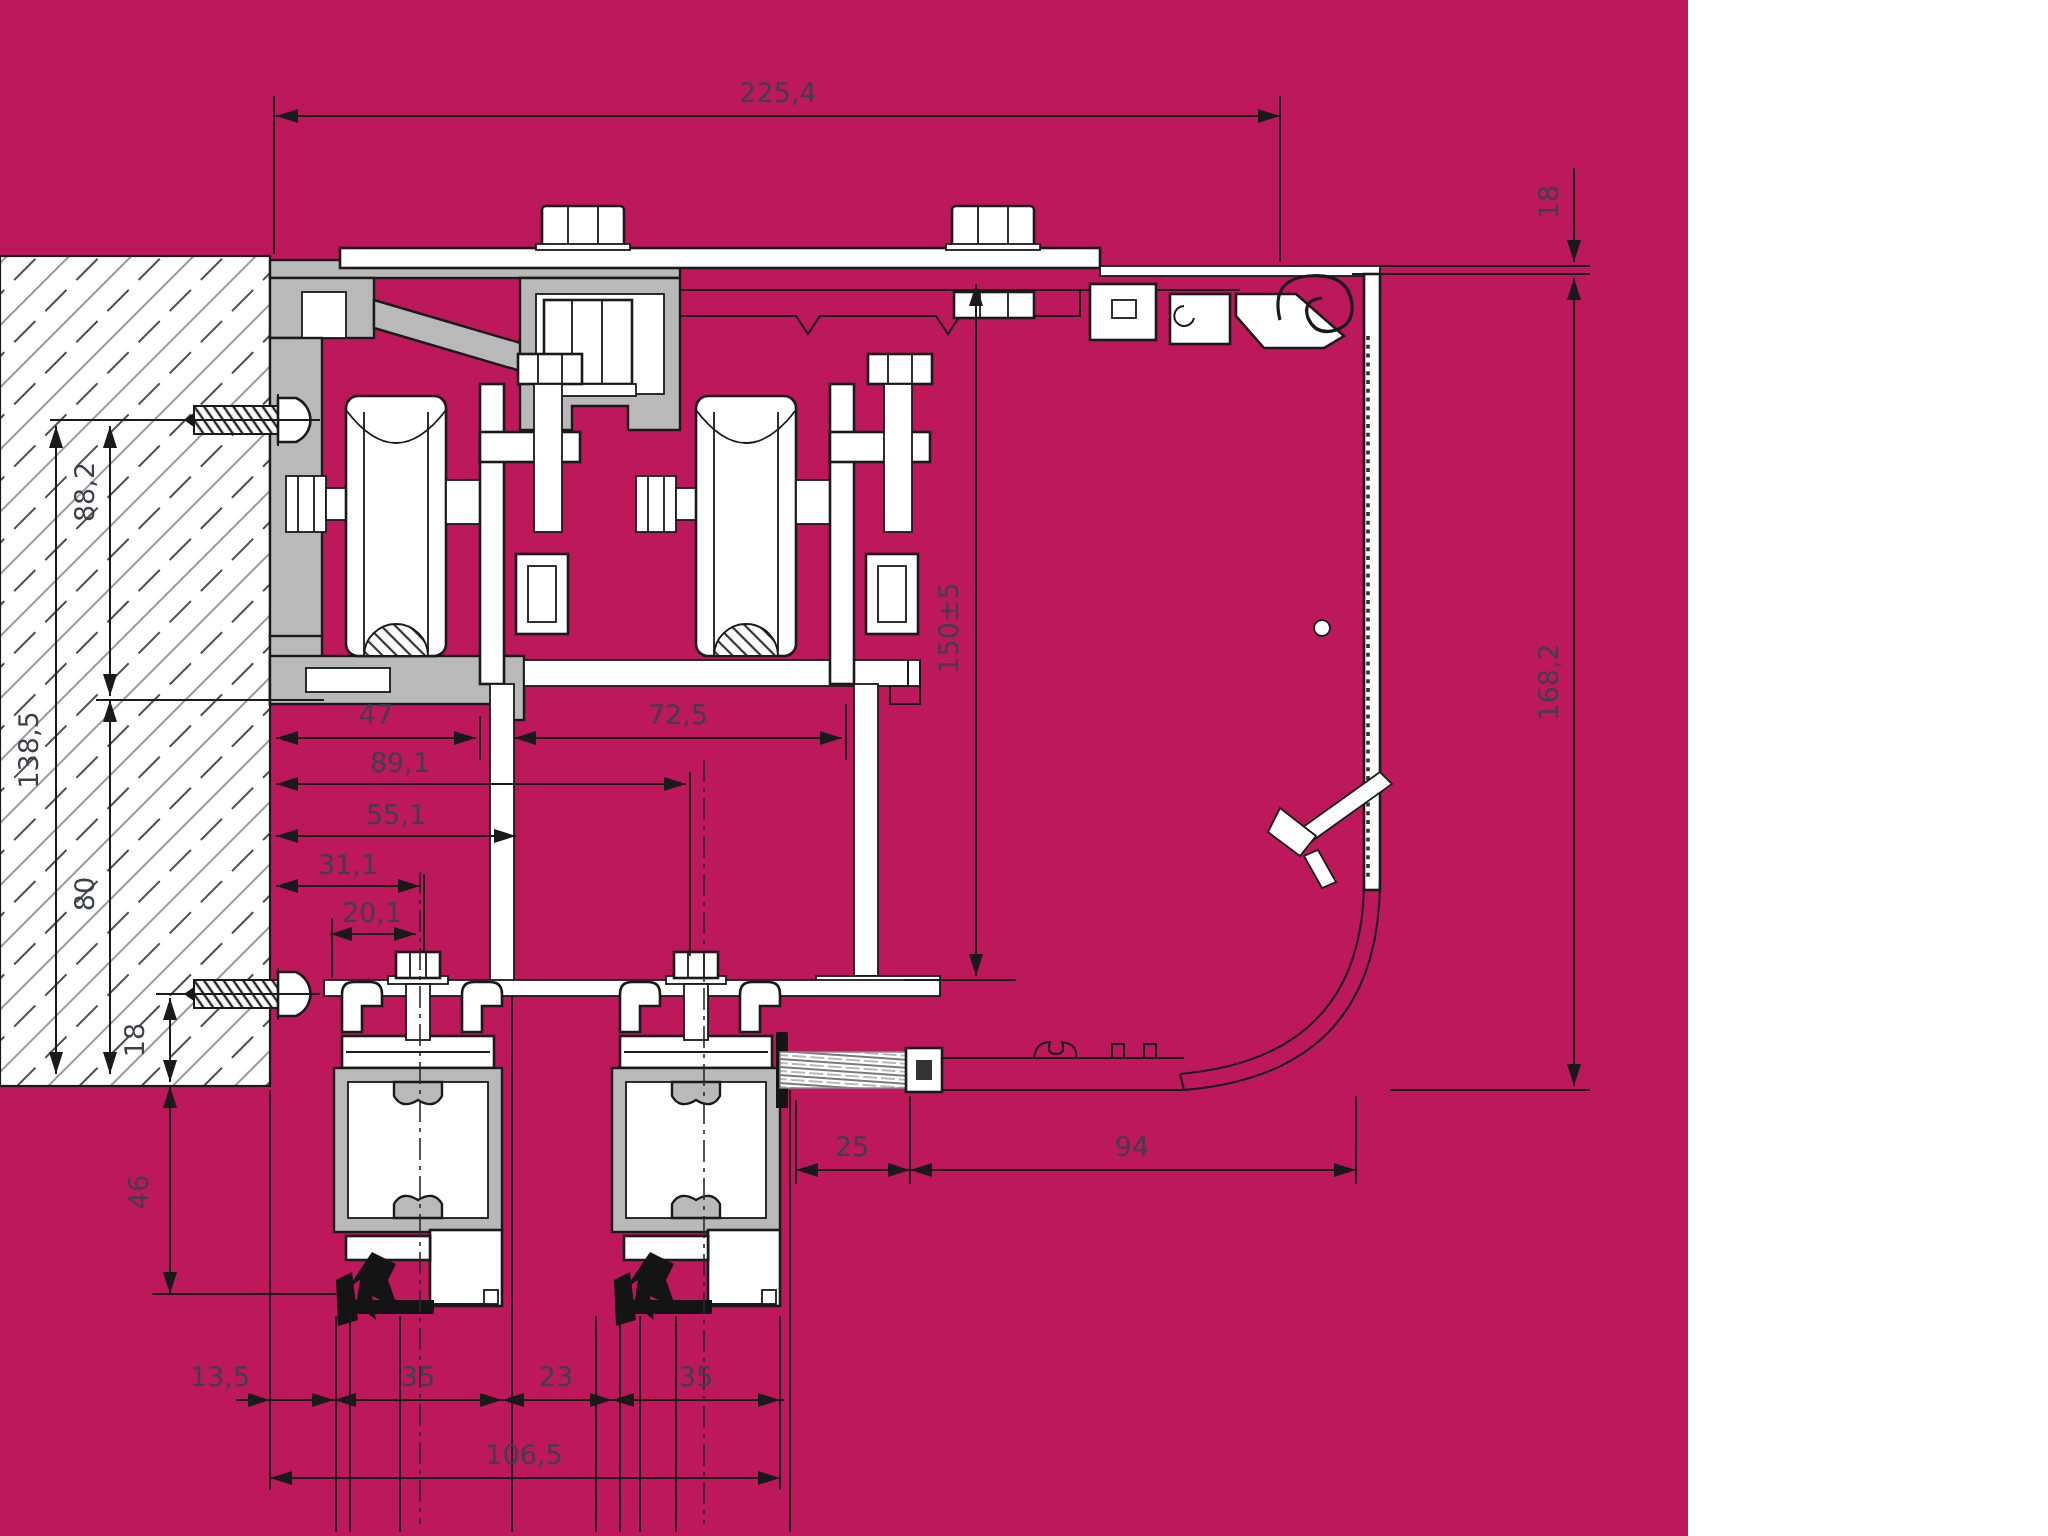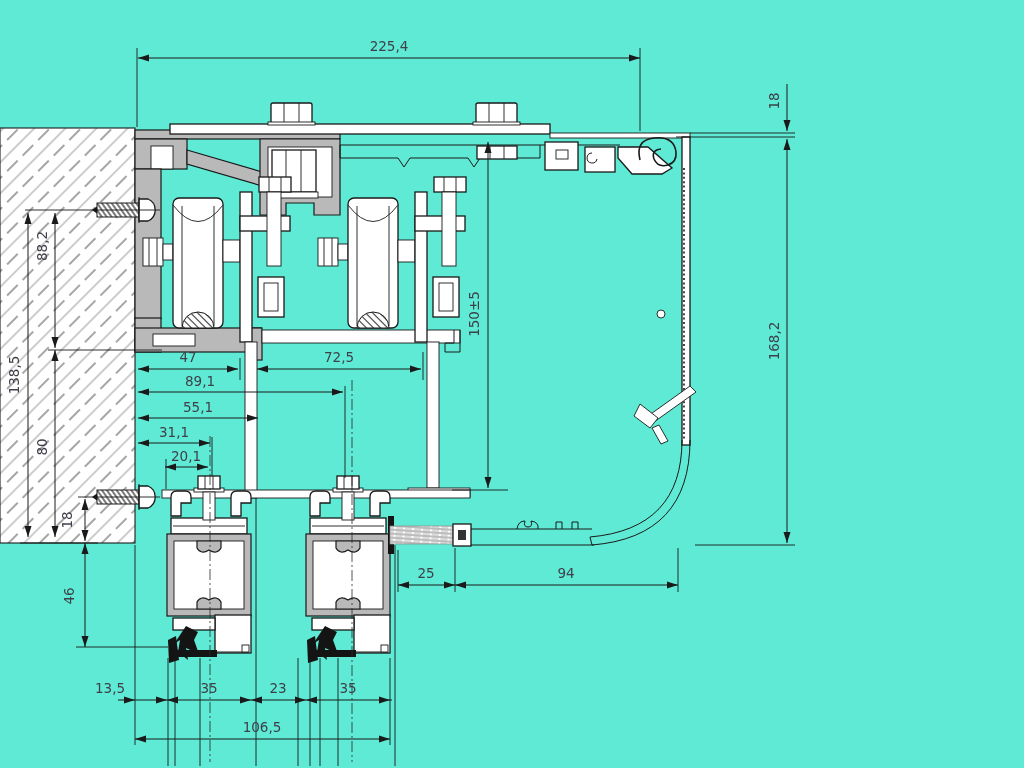--- a/index.html
+++ b/index.html
@@ -1,16 +1,16 @@
 <!DOCTYPE html>
 <html><head>
 <meta charset="utf-8">
 <style>
   html,body{margin:0;padding:0;background:#fff;}
-  .stage{position:relative;width:1024px;height:768px;background:#5eead4;overflow:hidden;
+  .stage{position:relative;width:844px;height:768px;background:#be185d;overflow:hidden;
          font-family:"DejaVu Sans",sans-serif;}
   svg{display:block}
   .dim-text{font-family:"DejaVu Sans",sans-serif;font-size:13.5px;fill:#3f3f4a;}
   .thin{stroke:#1a1a1a;stroke-width:1;fill:none;}
   .ext{stroke:#1a1a1a;stroke-width:0.9;fill:none;}
   .prof{stroke:#1a1a1a;stroke-width:1.3;fill:#ffffff;}
   .prof-thin{stroke:#1a1a1a;stroke-width:0.9;fill:#ffffff;}
   .alu{stroke:#1a1a1a;stroke-width:1.2;fill:#b9b9b9;}
   .dark{fill:#141414;stroke:none;}
   .arr{fill:#1a1a1a;stroke:none;}

